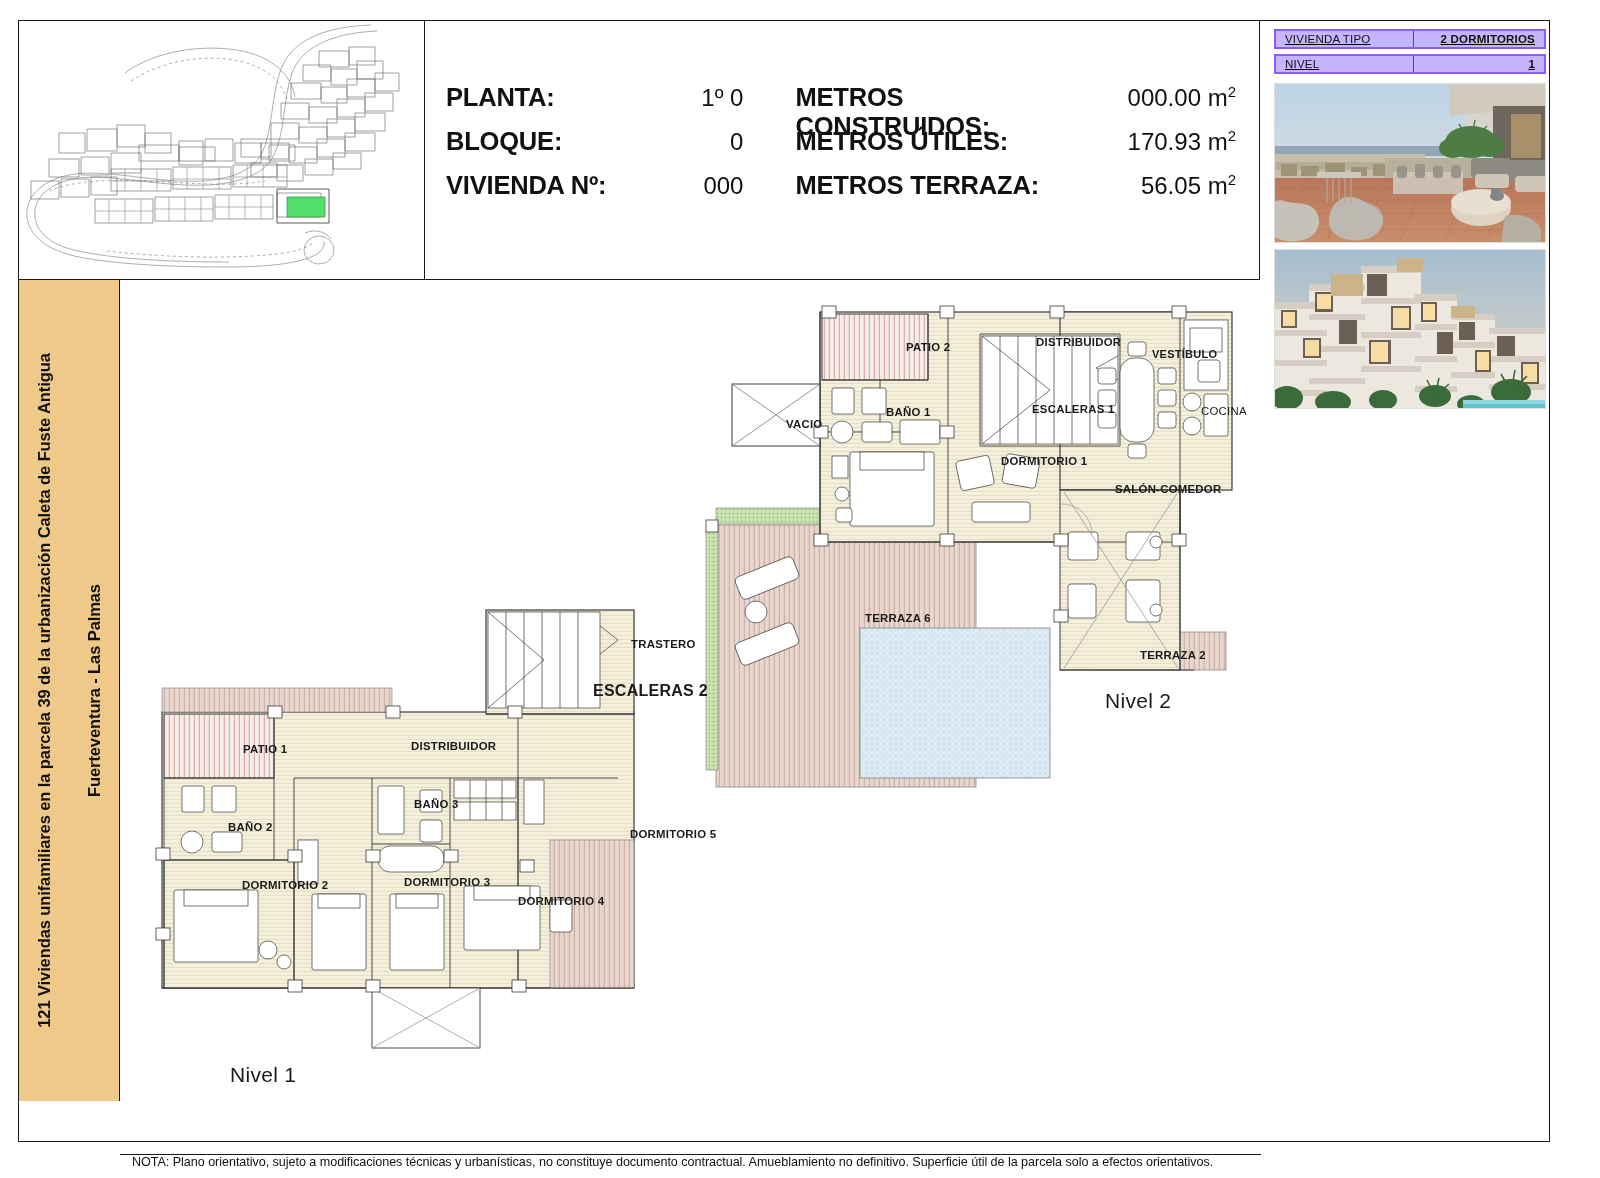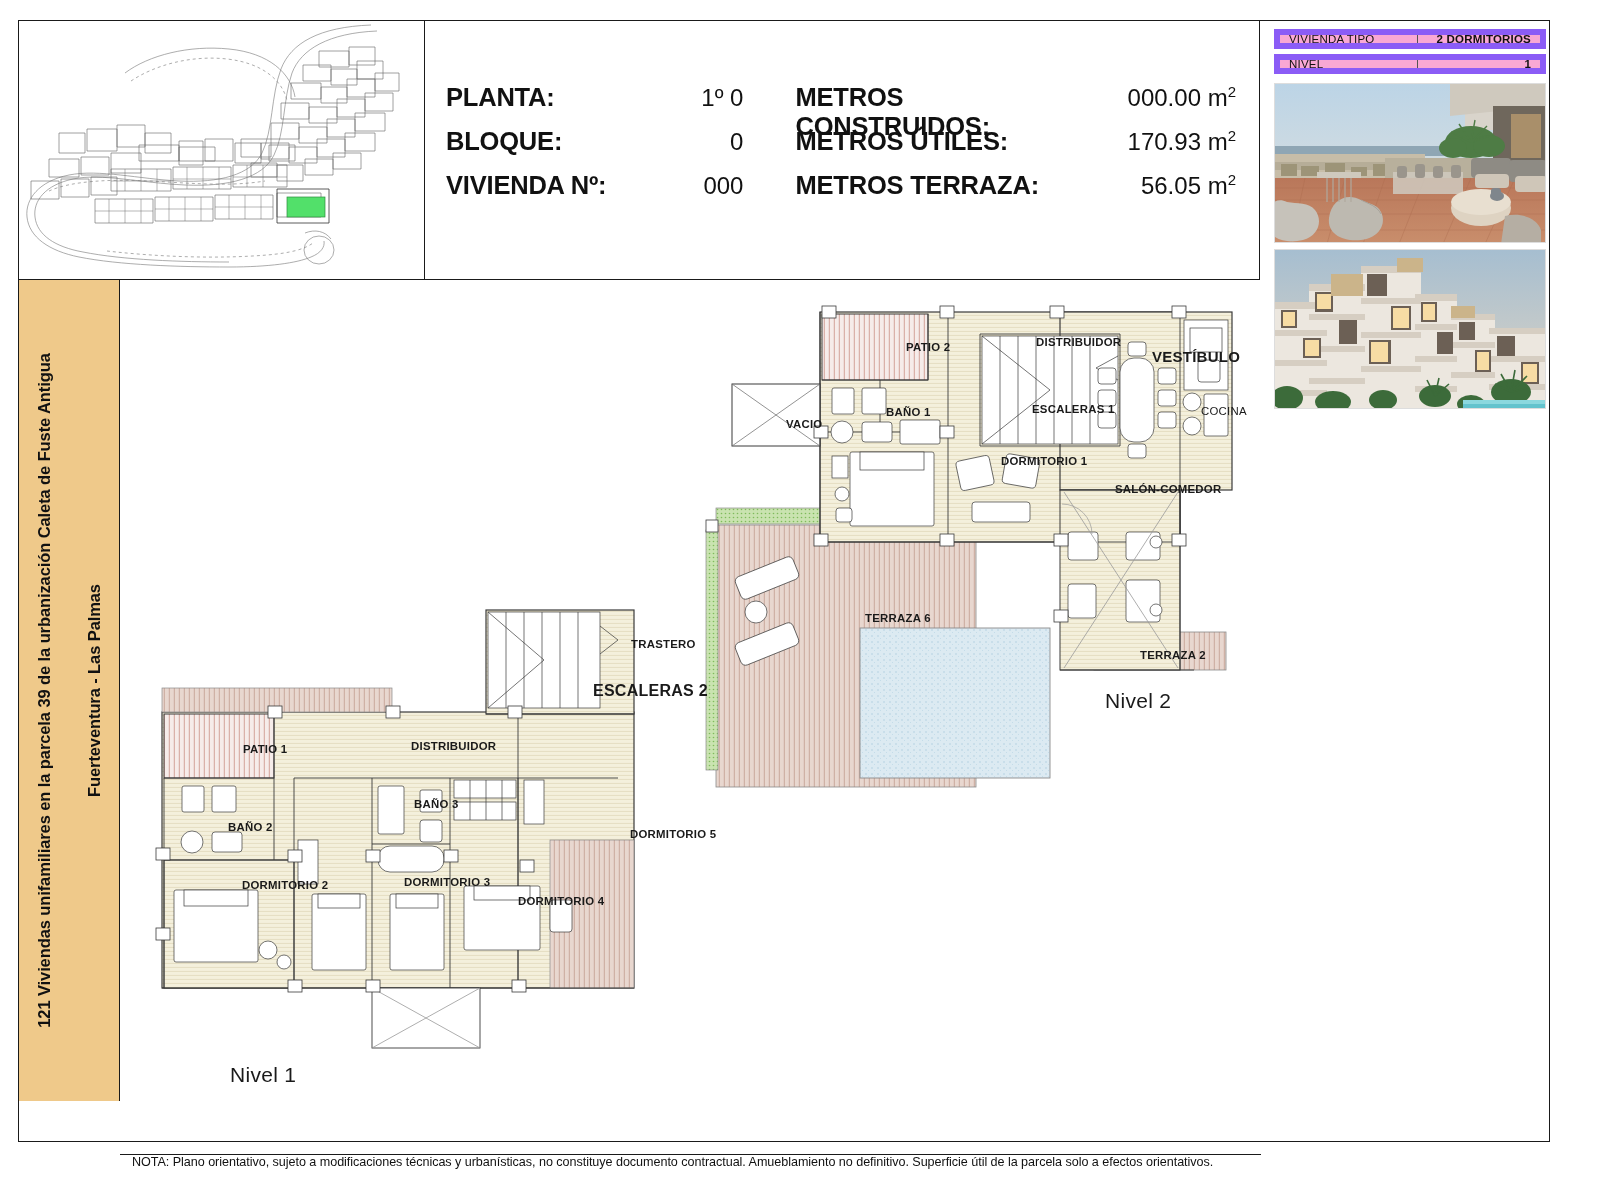--- a/index.html
+++ b/index.html
@@ -19,21 +19,21 @@
   .hdr-row{display:flex;align-items:baseline;height:44px;}
   .hdr-l1{width:238px;font-size:25.5px;font-weight:bold;letter-spacing:-0.2px;color:#111;}
   .hdr-v1{width:78px;text-align:right;font-size:24px;color:#111;}
   .hdr-l2{width:318px;padding-left:52px;font-size:25.5px;font-weight:bold;letter-spacing:-0.2px;color:#111;}
   .hdr-v2{width:150px;text-align:right;font-size:24px;color:#111;}
   .sup{font-size:15px;vertical-align:super;}
 
   
   .right-col{position:absolute;left:1262px;top:21px;width:288px;height:1121px;box-sizing:border-box;}
 
-  .minibar{position:absolute;display:flex;border:6px solid #8b5cf6;box-sizing:border-box;background:#f9a8d4;}
+  .minibar{position:absolute;display:flex;border:2px solid #8b5cf6;box-sizing:border-box;background:#c4b5fd;text-decoration:underline;}
   .minibar .c1{flex:0 0 128px;border-right:1px solid #555;padding:2px 0 2px 9px;font-size:11.5px;color:#111;letter-spacing:.2px;display:flex;align-items:center;}
   .minibar .c2{flex:1;padding:2px 9px 2px 0;font-size:11.5px;font-weight:bold;color:#111;display:flex;align-items:center;justify-content:flex-end;letter-spacing:.2px;}
 
   .photo{position:absolute;overflow:hidden;border:1px solid #ddd;box-sizing:border-box;}
 
   
   .vbar{position:absolute;left:19px;top:280px;width:101px;height:821px;background:#efc98a;border-right:1.5px solid #1a1a1a;box-sizing:border-box;}
   .vtxt{position:absolute;left:0;top:0;width:821px;height:101px;transform:rotate(-90deg);transform-origin:0 0;translate:0 821px;display:flex;align-items:center;justify-content:center;}
   .vtxt span{display:block;text-align:center;font-size:16.5px;font-weight:bold;color:#111;line-height:25px;letter-spacing:-0.1px;}
 
@@ -497,21 +497,21 @@
           <rect x="168" y="700" width="14" height="12"></rect>
             <rect x="246" y="700" width="14" height="12"></rect>
           <rect x="392" y="700" width="14" height="12"></rect>
         </g>
       </g>
     </svg>
 
     <div id="lv2labels">
         <div style="position: absolute; left: 786px; top: 61px; font-size: 11.4px; font-weight: bold; color: rgb(26, 26, 26); letter-spacing: 0.25px; white-space: nowrap;">PATIO 2</div>
         <div style="position: absolute; left: 916px; top: 56px; font-size: 11.4px; font-weight: bold; color: rgb(26, 26, 26); letter-spacing: 0.25px; white-space: nowrap;">DISTRIBUIDOR</div>
-        <div style="position: absolute; left: 1032px; top: 68px; font-size: 15px; font-weight: bold; color: rgb(26, 26, 26); letter-spacing: 0.25px; white-space: nowrap;">VESTÍBULO</div>
+        <div style="position: absolute; left: 1032px; top: 68px; font-size: 11px; font-weight: bold; color: rgb(26, 26, 26); letter-spacing: 0.25px; white-space: nowrap;">VESTÍBULO</div>
         <div style="position: absolute; left: 766px; top: 126px; font-size: 11.4px; font-weight: bold; color: rgb(26, 26, 26); letter-spacing: 0.25px; white-space: nowrap;">BAÑO 1</div>
         <div style="position: absolute; left: 912px; top: 123px; font-size: 11.4px; font-weight: bold; color: rgb(26, 26, 26); letter-spacing: 0.25px; white-space: nowrap;">ESCALERAS 1</div>
         <div style="position: absolute; left: 1081px; top: 125px; font-size: 11.4px; font-weight: normal; color: rgb(26, 26, 26); letter-spacing: 0.25px; white-space: nowrap;">COCINA</div>
         <div style="position: absolute; left: 881px; top: 175px; font-size: 11.4px; font-weight: bold; color: rgb(26, 26, 26); letter-spacing: 0.25px; white-space: nowrap;">DORMITORIO 1</div>
         <div style="position: absolute; left: 995px; top: 203px; font-size: 11.4px; font-weight: bold; color: rgb(26, 26, 26); letter-spacing: 0.25px; white-space: nowrap;">SALÓN-COMEDOR</div>
         <div style="position: absolute; left: 666px; top: 138px; font-size: 11.4px; font-weight: bold; color: rgb(26, 26, 26); letter-spacing: 0.25px; white-space: nowrap;">VACIO</div>
         <div style="position: absolute; left: 745px; top: 332px; font-size: 11.4px; font-weight: bold; color: rgb(26, 26, 26); letter-spacing: 0.25px; white-space: nowrap;">TERRAZA 6</div>
         <div style="position: absolute; left: 1020px; top: 369px; font-size: 11.4px; font-weight: bold; color: rgb(26, 26, 26); letter-spacing: 0.25px; white-space: nowrap;">TERRAZA 2</div>
       </div>
 

